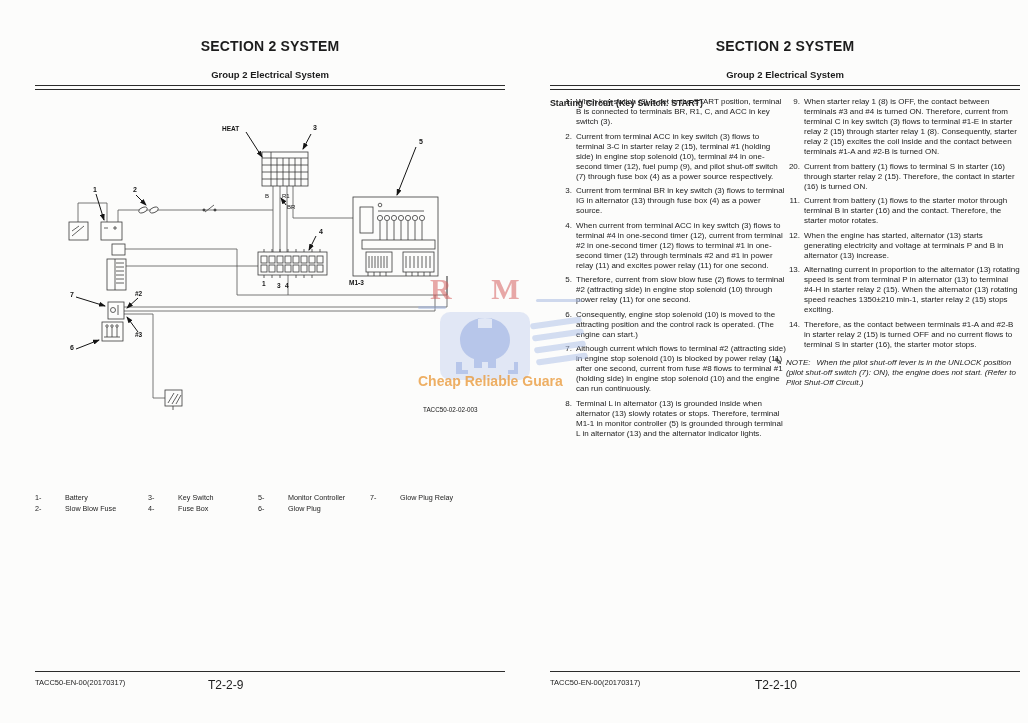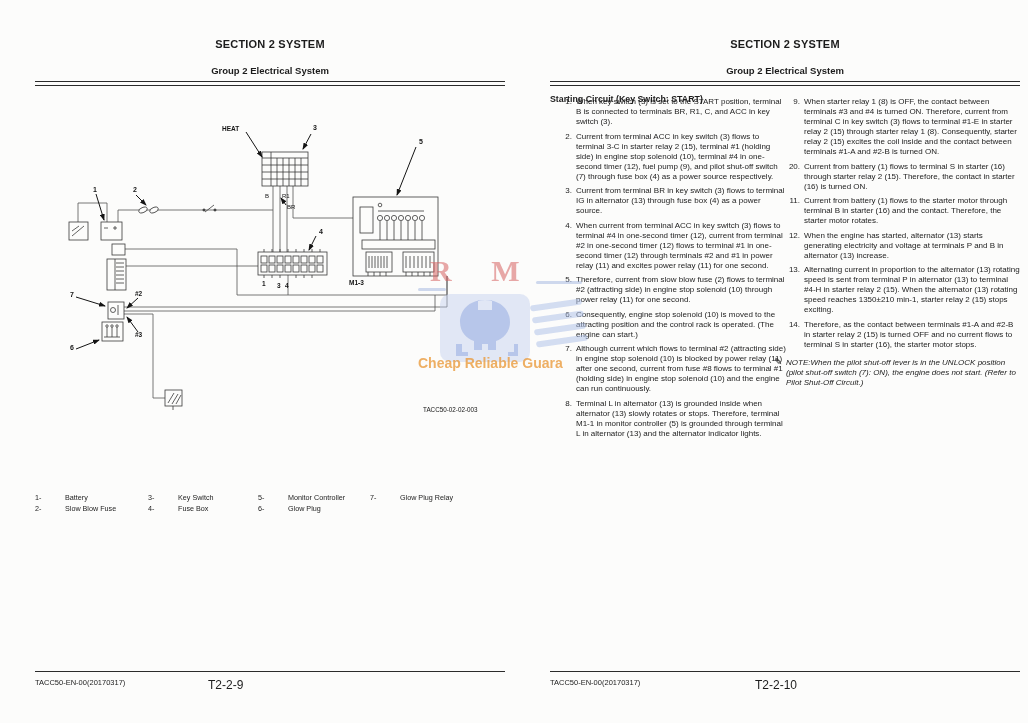--- a/index.html
+++ b/index.html
@@ -5,21 +5,21 @@
   html,body { margin:0; padding:0; }
   body {
     width:1028px; height:723px; position:relative; overflow:hidden;
     background:#fcfcfb; color:#1c1c1c;
     font-family:"Liberation Sans", sans-serif;
   }
   .page { position:absolute; top:0; height:723px; }
   #left-page  { left:0;   width:540px; }
   #right-page { left:540px; width:488px; }
 
-  .hdr1 { font-size:11px; font-weight:bold; text-align:center; padding-top:38px; letter-spacing:.2px; }
+  .hdr1 { font-size:14px; font-weight:bold; text-align:center; padding-top:38px; letter-spacing:.2px; }
   .hdr2 { font-size:9.5px;  font-weight:bold; text-align:center; margin-top:15px; }
   .dblrule { height:2.5px; border-top:1.6px solid #2b2b2b; border-bottom:1px solid #2b2b2b; margin-top:5px; }
   #left-page  .hdr-wrap { margin:0 35px; }
   #right-page .hdr-wrap { margin:0 8px 0 10px; }
 
   
   #diagram-svg { position:absolute; left:30px; top:95px; width:480px; height:335px; }
   #diagram-svg text { font-family:"Liberation Sans", sans-serif; fill:#141414; }
   .legend { position:absolute; left:35px; top:492px; width:470px; font-size:7.2px; }
   .lcol { position:absolute; top:0; }
@@ -33,24 +33,24 @@
   
   .rtitle { font-size:8.8px; font-weight:bold; margin:8px 8px 0 10px; }
   .cols { position:absolute; left:10px; top:97px; width:470px; }
   .col { position:absolute; top:0; font-size:8px; line-height:10px; }
   .col-left  { left:8px;   width:229px; }
   .col-right { left:236px; width:234px; }
   .item { display:flex; margin-bottom:4.5px; }
   .item .num { flex:0 0 14px; padding-right:4px; text-align:right; }
   .note { position:relative; margin-top:8px; font-style:italic; font-size:8px; line-height:10px; }
   .note-icon { position:absolute; left:-12px; top:-1px; font-style:normal; font-size:10px; }
-  .note-label { }
+  .note-label { padding-right:6px; }
 
   
-  #watermark { position:absolute; left:418px; top:256px; width:166px; height:132px; z-index:5; pointer-events:none; }
+  #watermark { position:absolute; left:418px; top:274px; width:166px; height:132px; z-index:5; pointer-events:none; }
   .wm-rm { position:absolute; left:12px; top:-2px; font-family:"Liberation Serif", serif;
            font-size:30px; font-weight:bold; color:rgba(214,96,96,.55); letter-spacing:16px; white-space:nowrap; }
   .wm-dash { position:absolute; height:3px; background:rgba(160,180,224,.5); border-radius:2px; }
   .wm-logo { position:absolute; left:22px; top:38px; width:90px; height:68px;
              background:rgba(189,203,236,.42); border-radius:10px; }
   .wm-stripe { position:absolute; width:52px; height:6px; border-radius:3px;
                background:rgba(170,189,231,.5); transform:rotate(-8deg); }
   .wm-text { position:absolute; left:0px; top:99px; font-size:14px; font-weight:bold;
              color:rgba(233,152,57,.78); white-space:nowrap; }
 </style>

